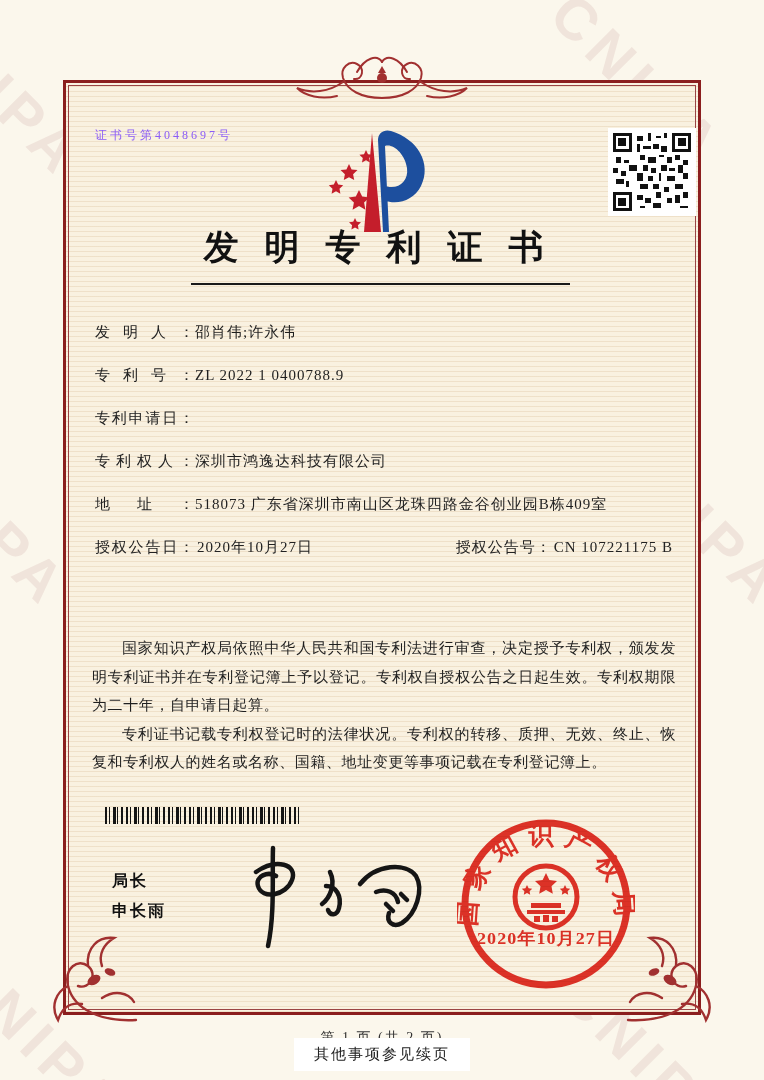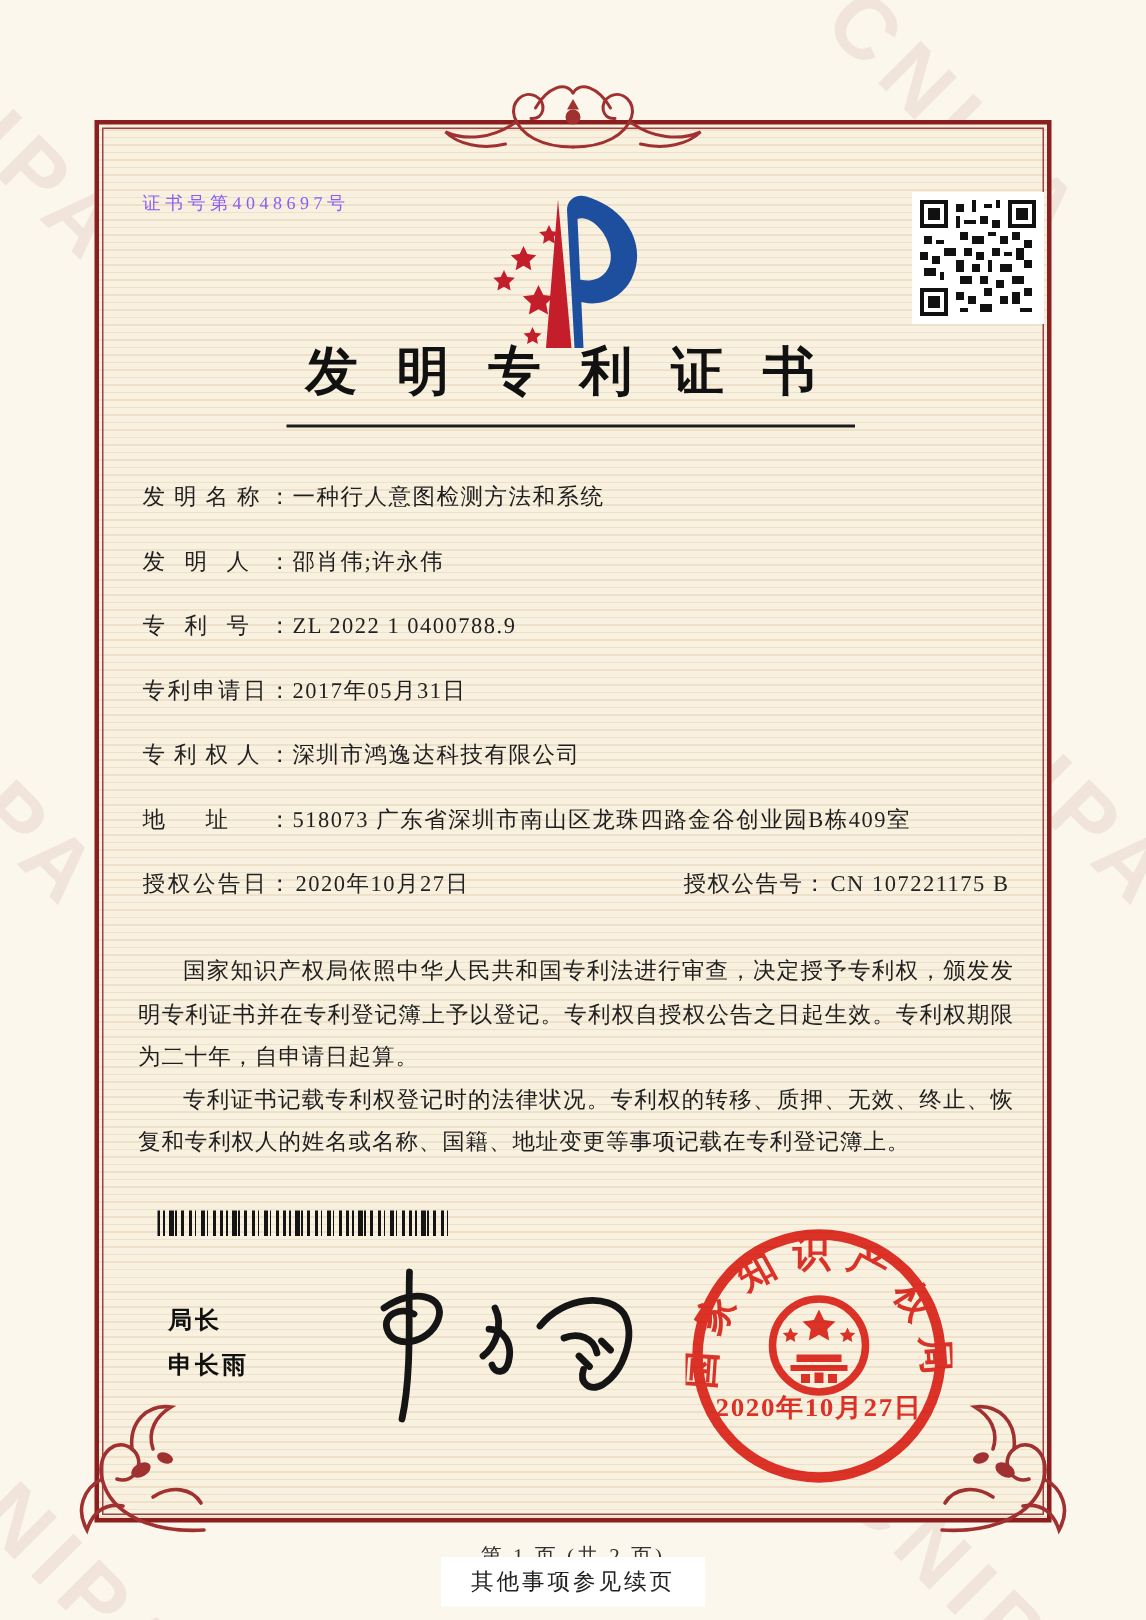--- a/index.html
+++ b/index.html
@@ -223,34 +223,29 @@
       <rect x="10" y="27" width="2" height="1"></rect>
     </g>
   </svg>
 
   <div class="title-wrap">
     <h1 class="title">发明专利证书</h1>
   </div>
 
   <div class="fields">
     <div class="frow">
-      <span class="flabel">发明名称：</span>
-      <span class="fvalue">一种行人意图检测方法和系统</span>
-    </div>
-    <div class="frow">
       <span class="flabel">发明人：</span>
       <span class="fvalue">邵肖伟;许永伟</span>
     </div>
     <div class="frow">
       <span class="flabel">专利号：</span>
       <span class="fvalue">ZL 2022 1 0400788.9</span>
     </div>
     <div class="frow">
       <span class="flabel">专利申请日：</span>
-      <span class="fvalue">2017年05月31日</span>
     </div>
     <div class="frow">
       <span class="flabel">专利权人：</span>
       <span class="fvalue">深圳市鸿逸达科技有限公司</span>
     </div>
     <div class="frow">
       <span class="flabel">地址：</span>
       <span class="fvalue">518073 广东省深圳市南山区龙珠四路金谷创业园B栋409室</span>
     </div>
     <div class="frow grant">

